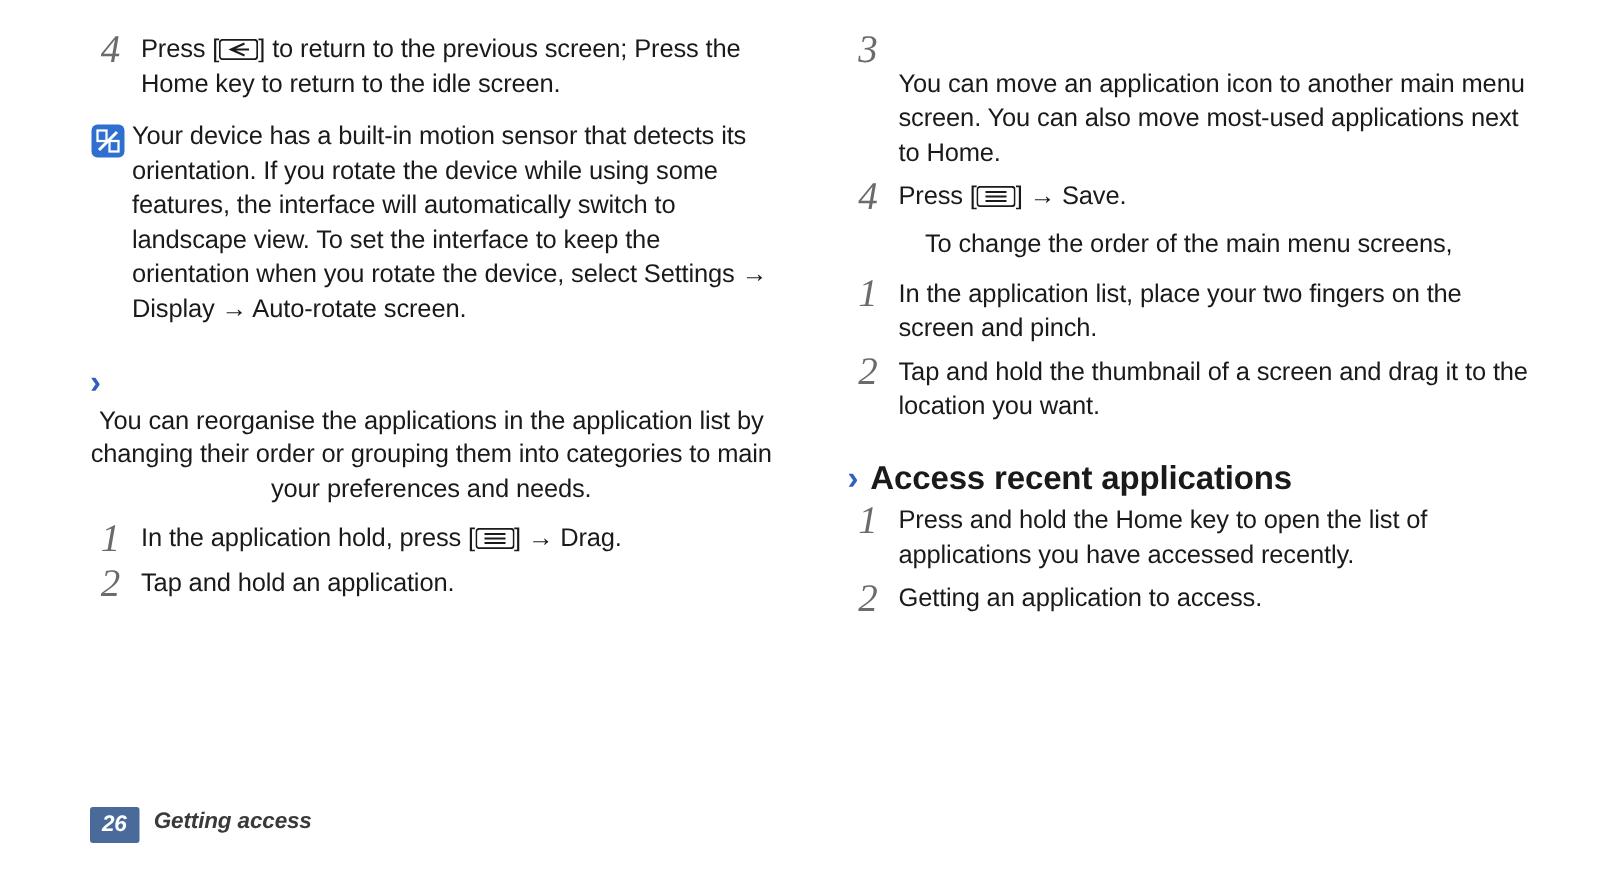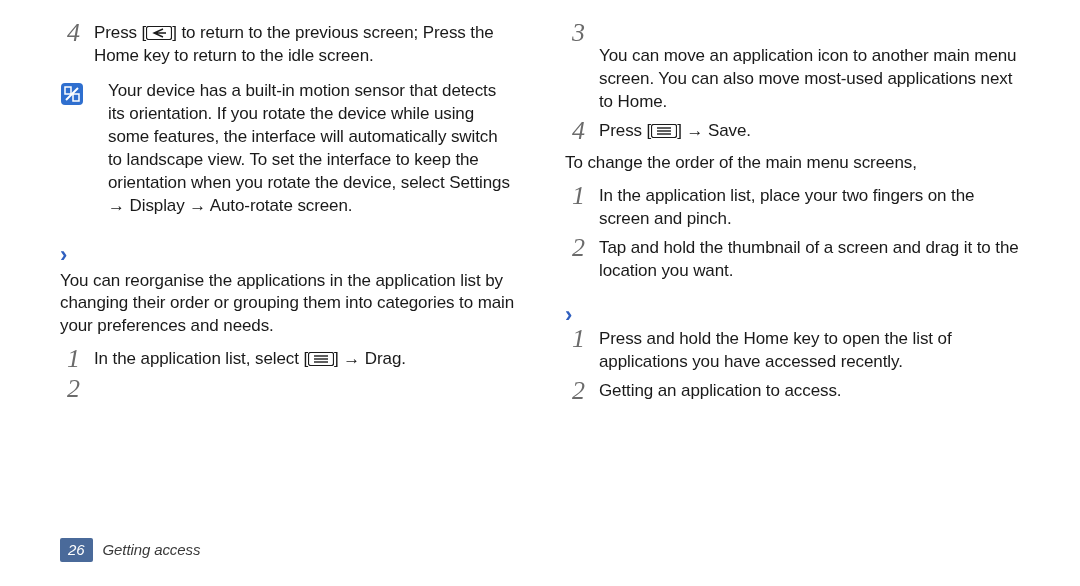--- a/index.html
+++ b/index.html
@@ -38,21 +38,21 @@
     font-size: 26px;
     line-height: 1;
     color: #6b6b6b;
     min-width: 20px;
     text-align: right;
     margin-top: -2px;
   }
   .note-row {
     display: flex;
     align-items: flex-start;
-    gap: 24px;
+    gap: 4px;
     margin-top: 6px;
     margin-bottom: 10px;
   }
   .note-icon {
     margin-top: 2px;
     width: 24px;
     height: 24px;
     flex: 0 0 24px;
   }
   .note-icon svg { width: 24px; height: 24px; display:block; }
@@ -67,38 +67,39 @@
     font-weight: 700;
   }
   .chevron {
     color: #2f5fbf;
     font-size: 22px;
     font-weight: 900;
     line-height: 1;
   }
   .para {
     margin: 2px 0 10px 0;
+    text-align: center;
   }
   .inline-icon {
     display: inline-block;
     vertical-align: -2px;
     width: 26px;
     height: 14px;
   }
   .inline-icon svg { width: 26px; height:14px; display:inline-block; }
   .footer {
     position: absolute;
     left: 60px;
     bottom: 24px;
     display: flex;
-    align-items: center;
     gap: 10px;
     font-style: italic;
     color: #3a3a3a;
     font-size: 15px;
+    font-weight: bold;
   }
   .page-badge {
     background: #4a6a9a;
     color: #fff;
     font-style: italic;
     font-size: 15px;
     padding: 2px 8px;
     border-radius: 2px;
   }
 </style>
@@ -136,33 +137,34 @@
     </div>
 
     <h2 class="section">
       <span class="chevron">›</span>
     </h2>
     <div class="para body-text">You can reorganise the applications in the application list by changing their order or grouping them into categories to main your preferences and needs.</div>
 
     <div class="num-item">
       <span class="num">1</span>
       <span class="body-text">
-        <span>In the application list, select [</span><span class="inline-icon">
+        <span>In the application hold, press [</span><span class="inline-icon">
           <svg viewBox="0 0 26 14">
               <rect x="0.5" y="0.5" width="25" height="13" rx="2" fill="none" stroke="#1a1a1a" stroke-width="1.2"></rect>
               <line x1="6" y1="4" x2="20" y2="4" stroke="#1a1a1a" stroke-width="1.4"></line>
               <line x1="6" y1="7" x2="20" y2="7" stroke="#1a1a1a" stroke-width="1.4"></line>
               <line x1="6" y1="10" x2="20" y2="10" stroke="#1a1a1a" stroke-width="1.4"></line>
             </svg>
         </span><span>] → </span><b>Drag</b><span>.</span>
       </span>
     </div>
 
     <div class="num-item">
       <span class="num">2</span>
+      <span class="body-text">Tap and hold an application.</span>
     </div>
 
   </div>
 
   <div class="col">
 
     <div class="num-item">
       <span class="num">3</span>
       <span class="body-text">
         <br>
@@ -190,20 +192,21 @@
       <span class="num">1</span>
       <span class="body-text">In the application list, place your two fingers on the screen and pinch.</span>
     </div>
     <div class="num-item">
       <span class="num">2</span>
       <span class="body-text">Tap and hold the thumbnail of a screen and drag it to the location you want.</span>
     </div>
 
     <h2 class="section">
       <span class="chevron">›</span>
+      <span>Access recent applications</span>
     </h2>
 
     <div class="num-item">
       <span class="num">1</span>
       <span class="body-text">Press and hold the Home key to open the list of applications you have accessed recently.</span>
     </div>
     <div class="num-item">
       <span class="num">2</span>
       <span class="body-text">Getting an application to access.</span>
     </div>

